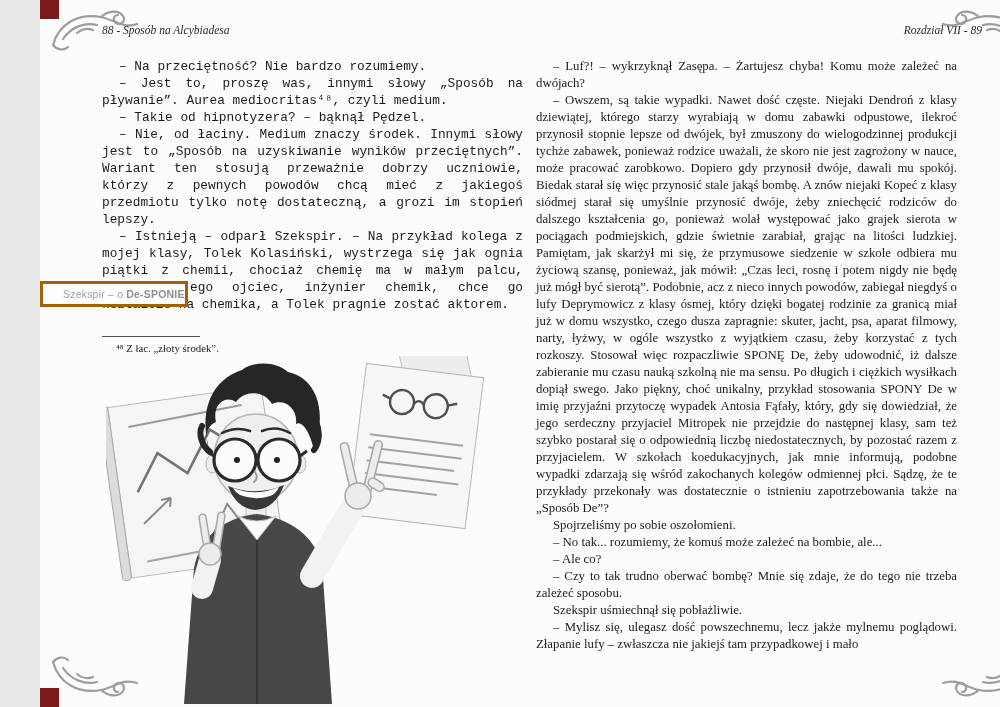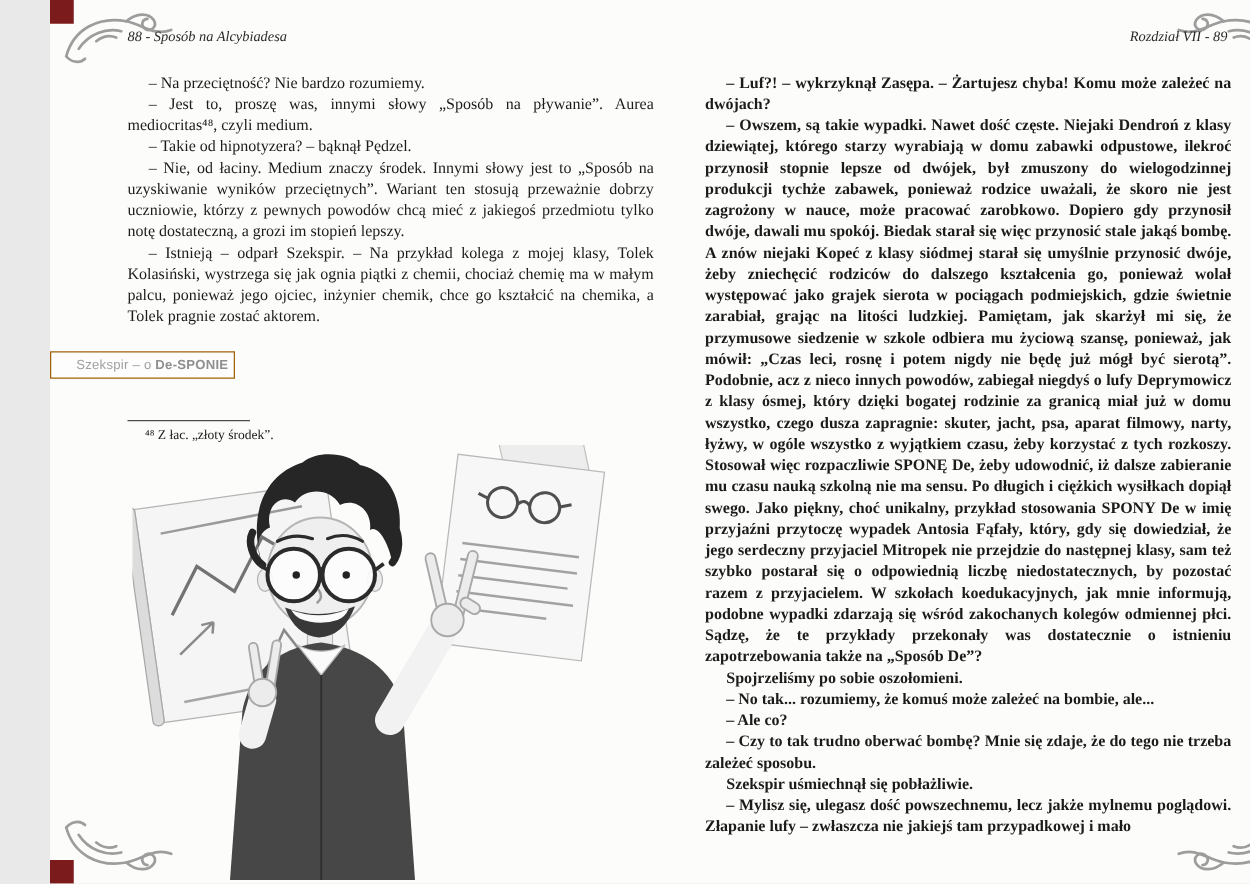--- a/index.html
+++ b/index.html
@@ -24,29 +24,29 @@
   }
   .running-head.lh { left:62px; }
   .running-head.rh { right:58px; text-align:right; }
 
   
   .col {
     position:absolute; top:58px; width:421px;
     font-size:12.8px; line-height:17px; text-align:justify;
     hyphens:auto; -webkit-hyphens:auto;
   }
-  .left-col  { left:62px; }
-  .right-col { left:524px;font-weight:bold; }
+  .left-col  { left:62px;font-family:Liberation Mono, monospace; }
+  .right-col { left:496px; }
   .para { margin:0; text-indent:17px; }
   .para-offset { margin-left:88px; text-indent:0; }
 
   
   .margin-note {
     position:absolute; left:0; top:281px; width:148px; box-sizing:border-box;
-    border:1px solid #a16207; background:#fdfdfd;
+    border:3px solid #a16207; background:#fdfdfd;
     padding:4px 6px 4px 20px;
     font-family:"Liberation Sans", sans-serif;
     font-size:10.5px; color:#a0a0a0; letter-spacing:.2px; white-space:nowrap;
   }
   .margin-note b { color:#8f8f8f; }
 
   
   .footnote { position:absolute; left:62px; top:336px; width:421px; }
   .footnote-rule { width:98px; border-top:1px solid #4c4c4c; margin-bottom:5px; }
   .footnote-text { margin:0; font-size:10.8px; line-height:13px; text-indent:14px; }

